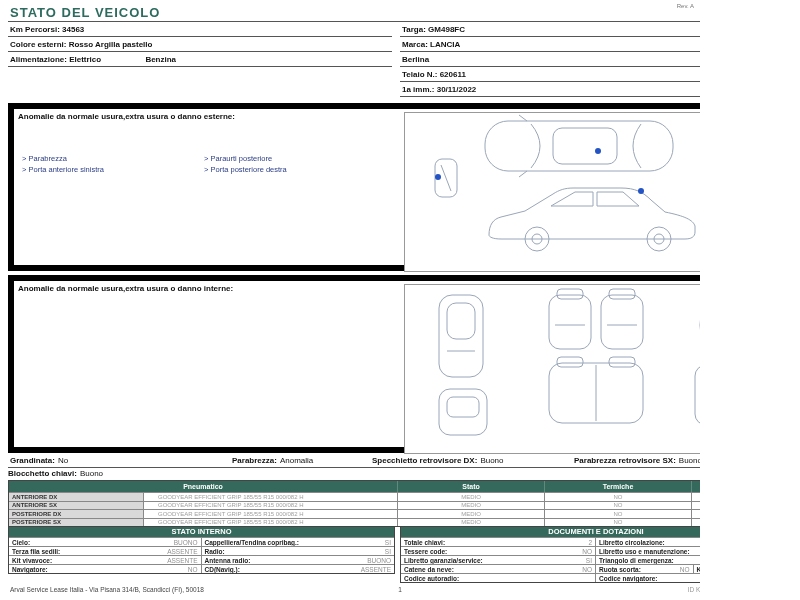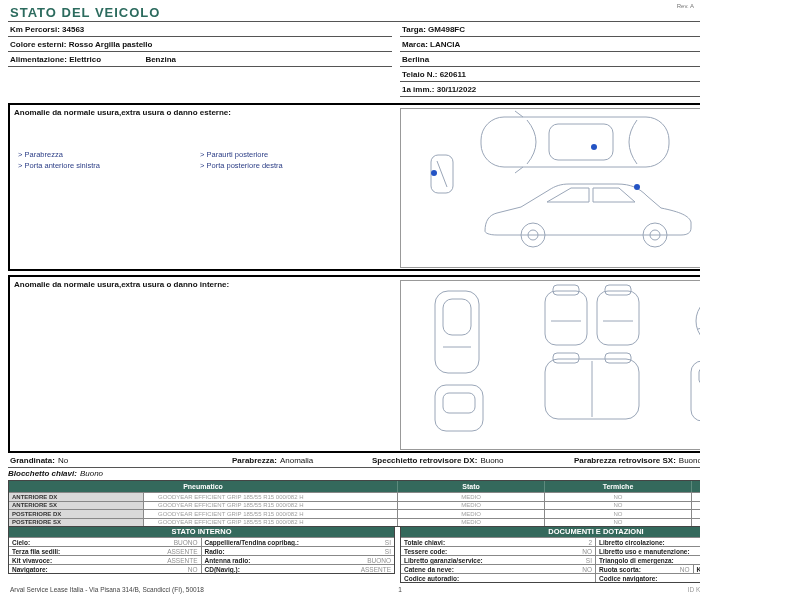--- a/index.html
+++ b/index.html
@@ -13,40 +13,40 @@
   .rev { position:absolute; right:6px; top:3px; font-size:6px; color:#777; }
   .hrule { position:absolute; left:8px; width:784px; border-top:1px solid #555; height:0; }
   .hr-title { top:21px; }
 
   .info { position:absolute; top:22px; }
   .info-left { left:8px; width:384px; }
   .info-right { left:400px; width:392px; }
   .field { border-bottom:1px solid #555; font-size:8px; padding:3px 2px 2px 2px; font-weight:700; line-height:9px; }
   .field .fv2 { margin-left:42px; }
 
-  .box { position:absolute; left:8px; width:784px; border:2px solid #000000; }
+  .box { position:absolute; left:8px; width:784px; border:6px solid #000000; }
   .box-ext { top:103px; height:168px; }
   .box-int { top:275px; height:178px; }
   .box-heading { font-size:8px; font-weight:700; padding:3px 0 0 4px; }
   .anomaly-col { position:absolute; top:20px; font-size:7.5px; color:#2c3e86; line-height:11px;margin-top:24px; }
   .col1 { left:8px; } .col2 { left:190px; }
 
   .diagram { position:absolute; border:1px solid #999; background:#fff; left:390px; top:3px; }
   .dia-ext { width:388px; height:160px; }
   .dia-int { width:388px; height:170px; }
   .diagram svg { display:block; width:100%; height:100%; }
   .car-lines { stroke:#9aa6b8; fill:none; stroke-width:1; }
   .dot { fill:#2453c4; stroke:none; }
 
   .cond-row { position:absolute; left:8px; top:456px; width:784px; height:12px; border-bottom:1px solid #555; font-size:8px; }
   .cond-item { position:absolute; top:0; white-space:nowrap; }
   .ci0{left:2px} .ci1{left:224px} .ci2{left:364px} .ci3{left:566px}
   .cond-item b { font-weight:700; }
   .cond-item span { margin-left:3px; font-weight:400; }
-  .lock-row { position:absolute; left:8px; top:469px; width:784px; font-size:8px;font-style:italic; }
+  .lock-row { position:absolute; left:8px; top:469px; width:784px; font-size:8px; }
   .lock-row b { font-weight:700; }
   .lock-row span { margin-left:3px; font-weight:400; }
 
   .tires { position:absolute; left:8px; top:480px; width:784px; border:1px solid #444; }
   .t-head { display:flex; background:#34695c; color:#fff; font-weight:700; font-size:7px; height:11px; align-items:center; text-align:center; }
   .t-head > div { border-right:1px solid #5d8a7d; height:100%; line-height:11px; }
   .th-pneu{width:389px} .th-stato{width:147px} .th-term{width:147px} .th-copri{flex:1; border-right:none !important;}
   .t-row { display:flex; height:8.5px; align-items:stretch; border-top:1px solid #888; }
   .tc { border-right:1px solid #888; display:flex; align-items:center; font-size:6px; color:#a0a0a0; }
   .tc.pos { width:135px; background:#d9d9d9; font-weight:700; color:#333; padding-left:3px; }

